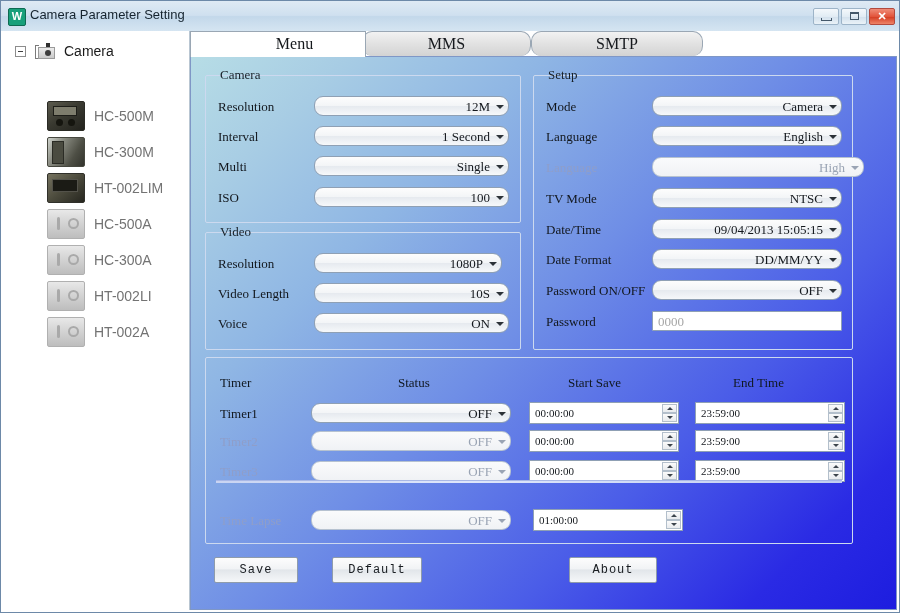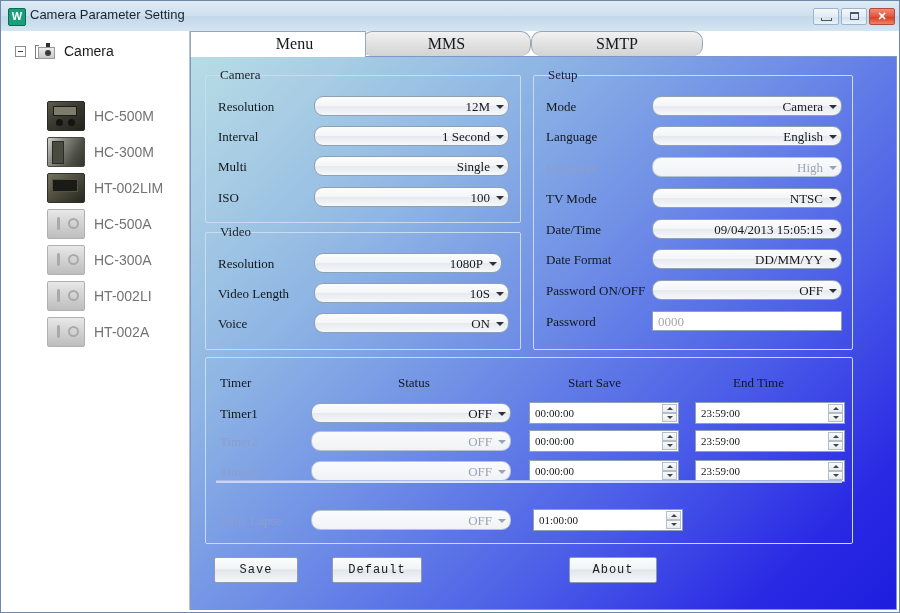--- a/index.html
+++ b/index.html
@@ -554,21 +554,21 @@
             <span class="arrow"></span>
           </div>
 
           <span class="field-label" style="left:12px; top:53px">Language</span>
           <div class="combo" style="left:118px; top:50px; width:190px">
             <span class="val">English</span>
             <span class="arrow"></span>
           </div>
 
           <span class="field-label disabled" style="left:12px; top:84px">Language</span>
-          <div class="combo disabled" style="left:118px; top:81px; width:190px">
+          <div class="combo disabled" style="left:118px; top:81px; width:212px">
             <span class="val">High</span>
             <span class="arrow"></span>
           </div>
 
           <span class="field-label" style="left:12px; top:115px">TV Mode</span>
           <div class="combo" style="left:118px; top:112px; width:190px">
             <span class="val">NTSC</span>
             <span class="arrow"></span>
           </div>
 

